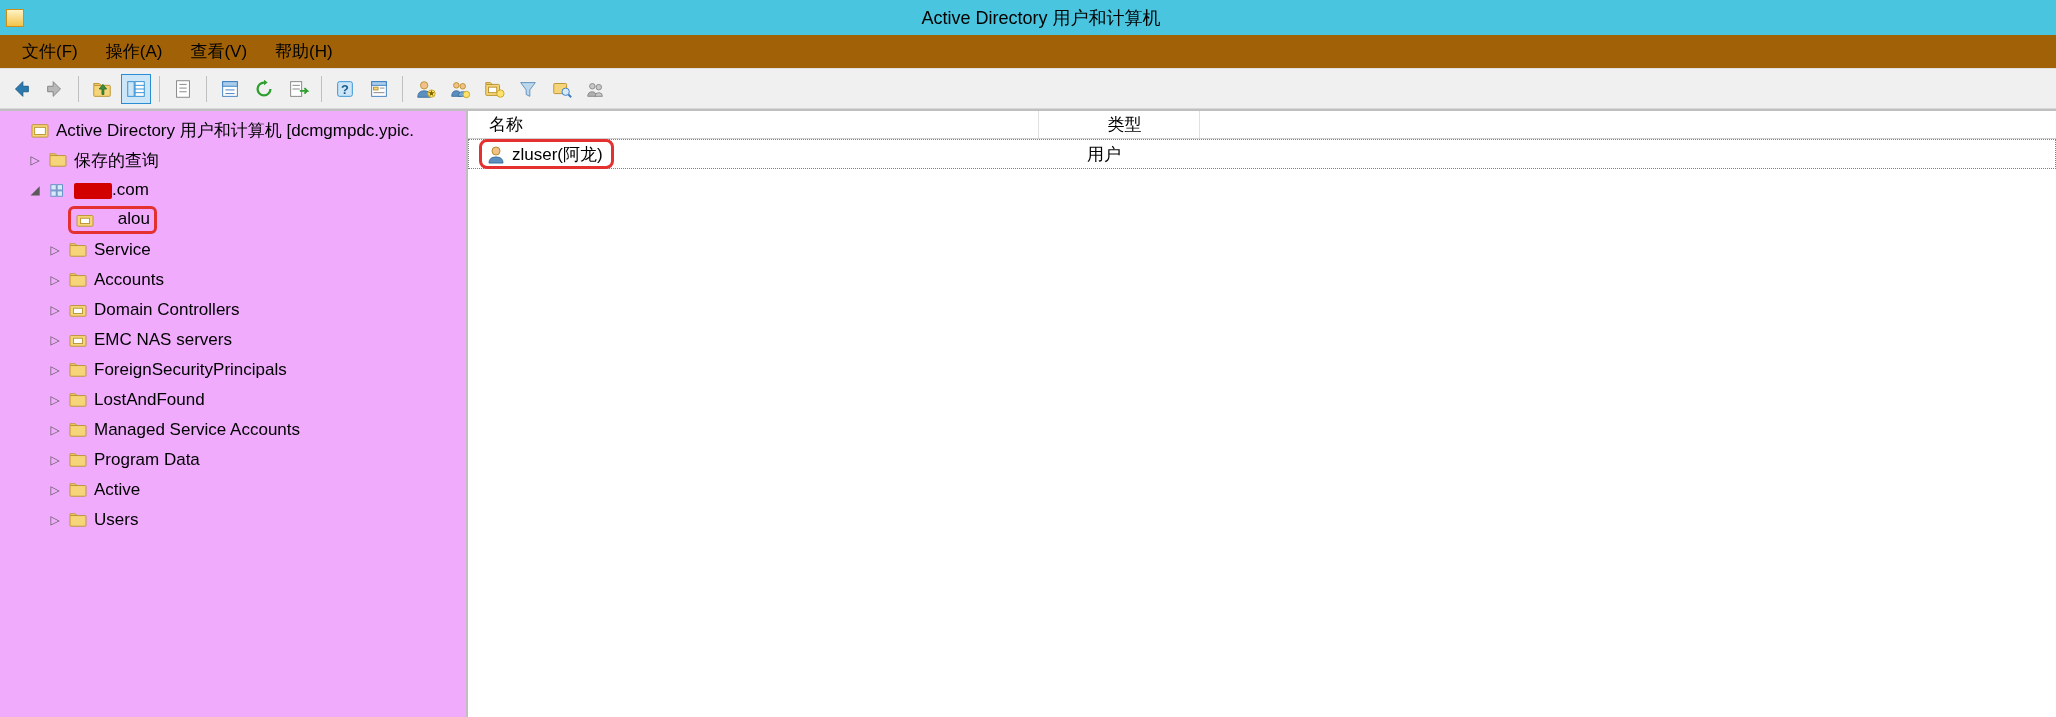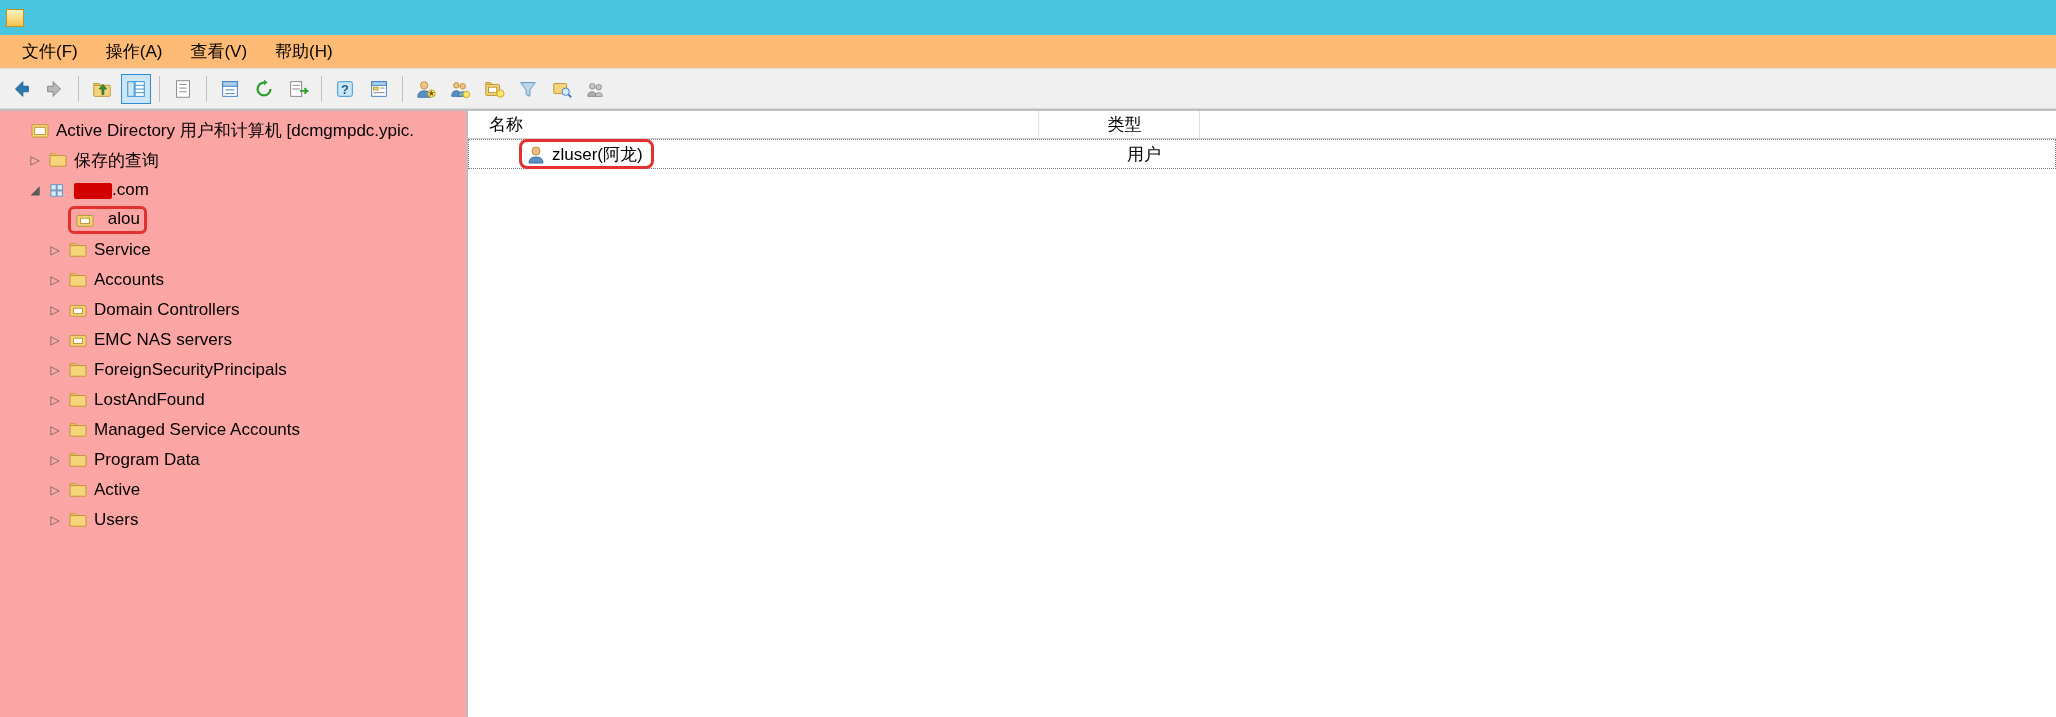--- a/index.html
+++ b/index.html
@@ -4,68 +4,69 @@
 <style>
   * { box-sizing: border-box; margin: 0; padding: 0; font-family: "Microsoft YaHei", "Segoe UI", Tahoma, sans-serif; }
   body { width: 2056px; height: 717px; background: #ffffff; overflow: hidden; }
 
   
   .titlebar { height: 35px; background: #49c5df; display: flex; align-items: center; padding: 0 6px; }
   .titlebar-icon { width: 18px; height: 18px; background: linear-gradient(#fff3c6,#f3c34a); border:1px solid #c98f1c; margin-right: 8px; }
   .titlebar-title { flex: 1; text-align: center; font-size: 18px; color: #000; }
 
   
-  .menubar { height: 34px; background: #fdba74; display: flex; align-items: center; padding: 0 8px; border-bottom: 1px solid #e0e0e0; }
+  .menubar { height: 34px; background: #a16207; display: flex; align-items: center; padding: 0 8px; border-bottom: 1px solid #e0e0e0; }
   .menu-item { padding: 4px 14px; font-size: 17px; color: #000; cursor: default; }
 
   
   .toolbar { height: 40px; background: #f0f0f0; display: flex; align-items: center; padding: 0 6px; gap: 4px; border-bottom: 1px solid #d8d8d8; }
   .tool-btn { width: 30px; height: 30px; display: flex; align-items: center; justify-content: center; border:1px solid transparent; }
   .tool-sep { width: 1px; height: 26px; background: #c0c0c0; margin: 0 4px; }
   .tool-btn.active { border:1px solid #2a8dd4; background:#cde6f7; }
   .tool-svg { width: 22px; height: 22px; display:block; }
 
   
   .main { display: flex; height: calc(717px - 35px - 34px - 40px); border-top: 2px solid #bfbfbf; }
 
   
-  .tree-panel { width: 468px; border-right: 2px solid #bfbfbf; background:#fca5a5; overflow:hidden; padding-top:4px; }
+  .tree-panel { width: 468px; border-right: 2px solid #bfbfbf; background:#f0abfc; overflow:hidden; padding-top:4px; }
   .tree-row { display:flex; align-items:center; height:30px; font-size:17px; color:#000; padding-left:10px; white-space:nowrap; }
   .tree-row .expander { width:14px; height:14px; margin-right:6px; display:flex; align-items:center; justify-content:center; color:#5a5a5a; font-size:12px; }
   .tree-row .expander.empty { visibility:hidden; }
   .tree-row .node-icon { width:20px; height:20px; margin-right:6px; display:flex; align-items:center; justify-content:center; }
   .indent-0 { padding-left:10px; }
   .indent-1 { padding-left:28px; }
   .indent-2 { padding-left:48px; }
   .hl-red { border:3px solid #e53030; border-radius:6px; padding:0 4px; height:28px; }
   .redact { display:inline-block; width:38px; height:16px; background:#d30000; border-radius:2px; vertical-align:middle; }
 
   
   .list-panel { flex:1; display:flex; flex-direction:column; background:#fff; }
   .list-header { display:flex; height:28px; align-items:center; border-bottom:1px solid #d0d0d0; font-size:17px; }
   .list-header .col { padding:0 10px; border-right:1px solid #e0e0e0; display:flex; align-items:center; height:100%;margin-left:11px; }
   .list-body { flex:1; }
-  .list-row { display:flex; height:30px; align-items:center; font-size:17px; border:1px dotted #808080; margin:0 0 0 0;padding-left:40px; }
+  .list-row { display:flex; height:30px; align-items:center; font-size:17px; border:1px dotted #808080; margin:0 0 0 0; }
   .list-row .cell { padding:0 10px; display:flex; align-items:center; height:100%; }
   .user-icon { width:20px; height:20px; margin-right:6px; }
   .cell-hl { border:3px solid #e53030; border-radius:8px; padding:0 8px 0 4px; height:30px; display:flex; align-items:center; }
 
   
   .c-name { width:560px; }
   .c-type { width:150px;justify-content:center; }
   .c-desc { flex:1; }
 
   
   .folder-svg { width:18px; height:16px; }
 </style>
 </head>
 <body>
 
 <div class="titlebar">
   <div class="titlebar-icon"></div>
+  <div class="titlebar-title">Active Directory 用户和计算机</div>
 </div>
 
 <div class="menubar">
   <div class="menu-item"><span>文件(F)</span></div>
   <div class="menu-item"><span>操作(A)</span></div>
   <div class="menu-item"><span>查看(V)</span></div>
   <div class="menu-item"><span>帮助(H)</span></div>
 </div>
 
 <div class="toolbar">
@@ -232,21 +233,21 @@
 
     <div class="tree-row indent-2">
       <span class="expander empty">▷</span>
       <span class="hl-red">
         <span class="node-icon" style="display:inline-flex;vertical-align:middle;">
           <svg class="folder-svg" viewBox="0 0 20 18">
               <rect x="1" y="4" width="18" height="12" rx="1" fill="#f6d57a" stroke="#b8902c"></rect>
               <rect x="5" y="7" width="10" height="6" fill="#fff" stroke="#b8902c"></rect>
             </svg>
         </span>
-        <span style="margin-left:2px;">alou</span>
+        <span style="margin-left:12px;">alou</span>
       </span>
     </div>
 
     <div class="tree-row indent-2">
       <span class="expander">▷</span>
       <span class="node-icon">
           <svg class="folder-svg" viewBox="0 0 20 18">
             <path d="M1 4 L1 2 L7 2 L9 4 Z" fill="#f6d57a" stroke="#b8902c"></path>
             <rect x="1" y="4" width="18" height="12" rx="1" fill="#f6d57a" stroke="#b8902c"></rect>
           </svg>

